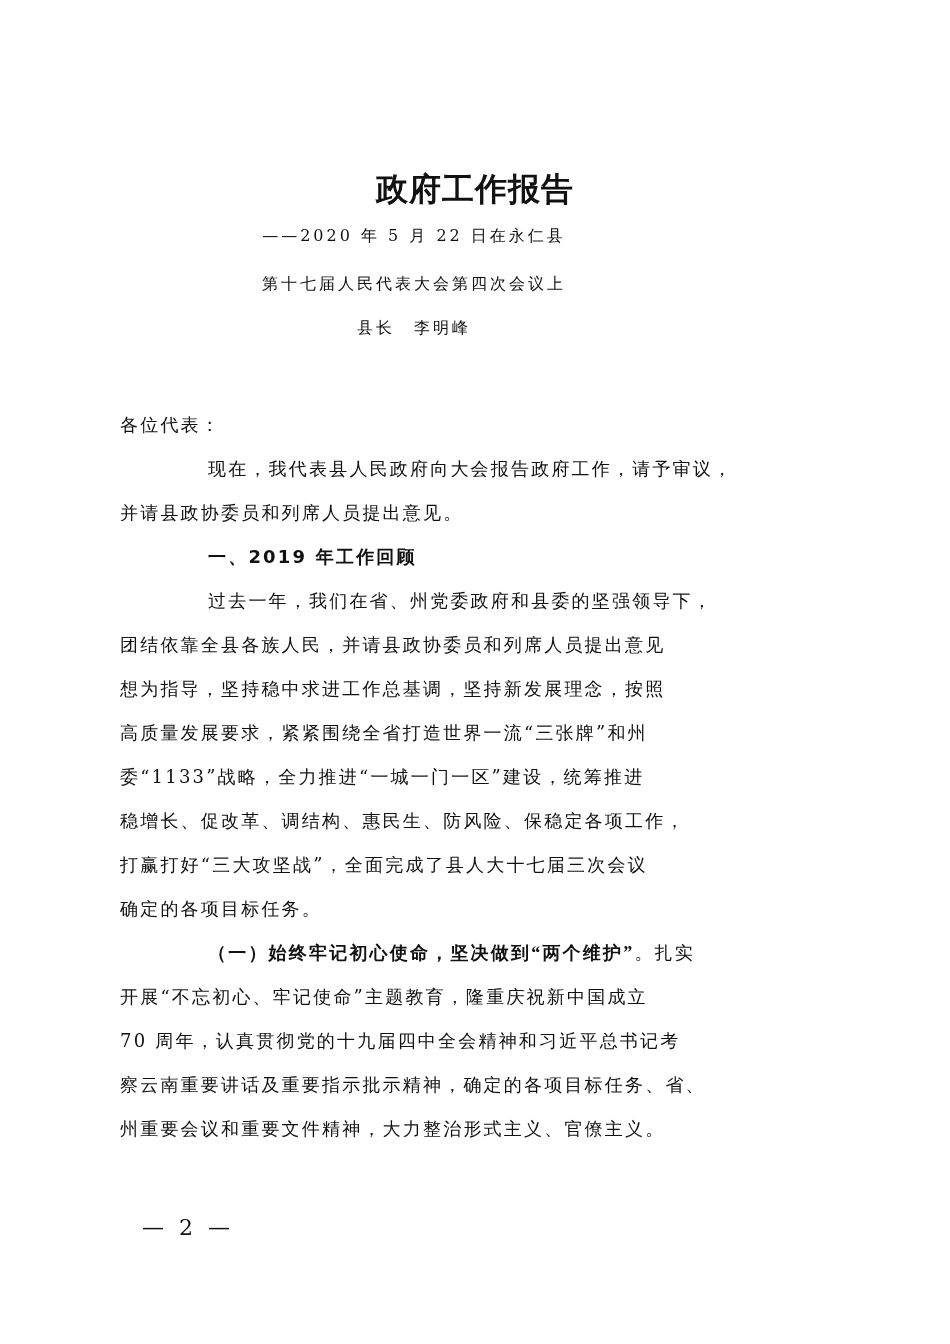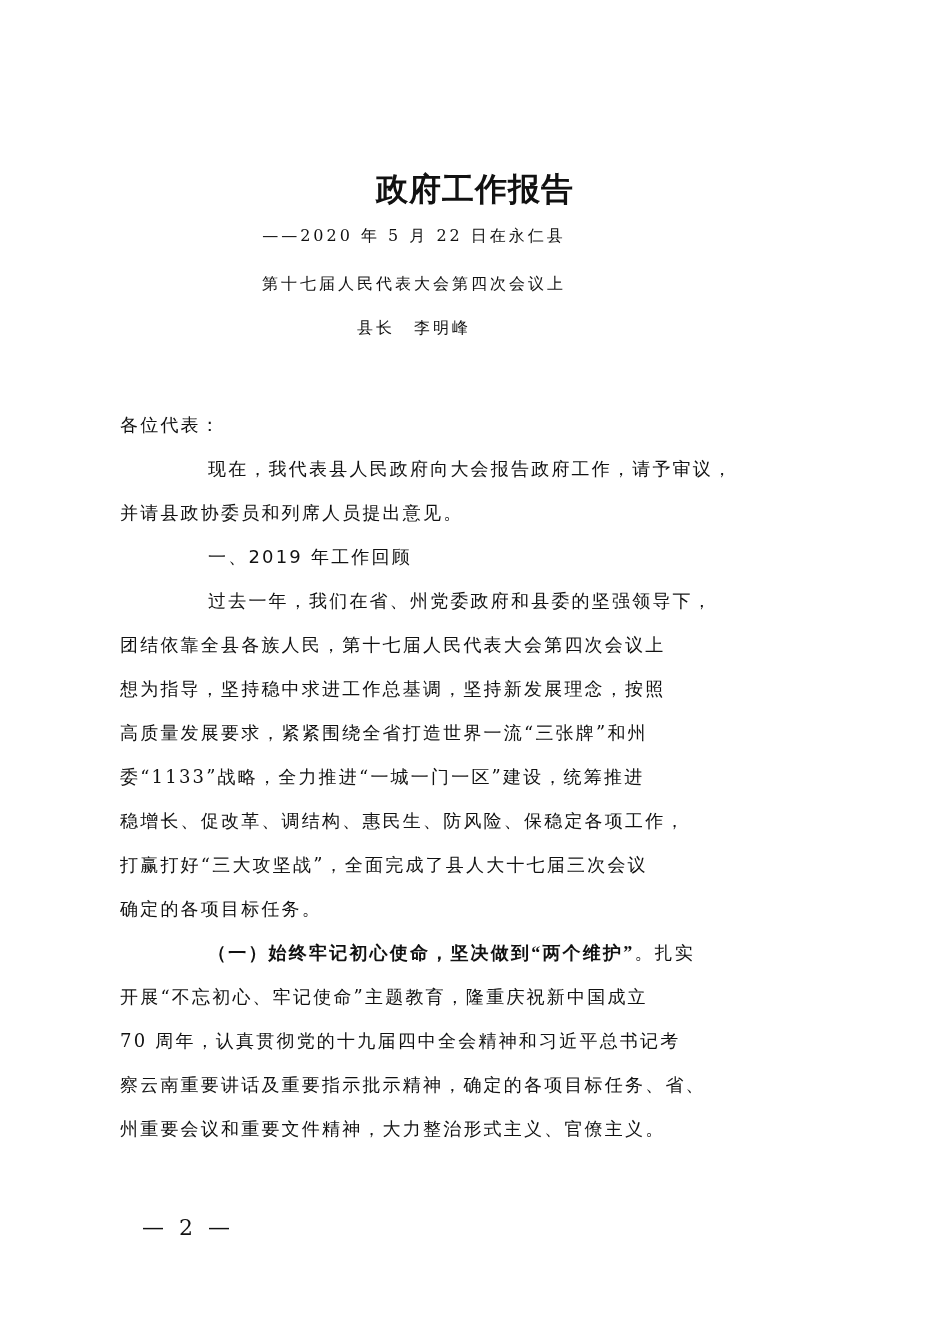--- a/index.html
+++ b/index.html
@@ -7,42 +7,42 @@
          font-family: "DejaVu Serif", "Liberation Serif", serif; color: #111; }
   .title { position: absolute; top: 168px; left: 0; width: 950px; text-align: center;
            font-size: 32px; font-weight: bold; letter-spacing: 1px; }
   .sub { position: absolute; left: 0; width: 828px; text-align: center; font-size: 16px; letter-spacing: 3px; }
   .sub1 { top: 226px; }
   .sub2 { top: 274px; }
   .sub3 { top: 318px; }
   .line { position: absolute; left: 120px; width: 700px; font-size: 18px; white-space: nowrap;
           letter-spacing: 2.2px; line-height: 30px; }
   .indent { left: 160px; width: 652px; margin-left: 48px; }
-  .heading { font-family: "DejaVu Sans", "Liberation Sans", sans-serif; font-weight: normal; }
+  .heading { font-family: "DejaVu Sans", "Liberation Sans", sans-serif; font-weight: bold; }
   .bold-inline { font-family: Liberation Serif, serif; font-weight: bold; }
   .page-num { position: absolute; top: 1215px; left: 142px; font-size: 22px; letter-spacing: 4px; }
 </style>
 </head>
 <body>
 
 <div>
   <div class="title">政府工作报告</div>
   <div class="sub sub1">——2020 年 5 月 22 日在永仁县</div>
   <div class="sub sub2">第十七届人民代表大会第四次会议上</div>
   <div class="sub sub3">县长　李明峰</div>
 
   <div class="line" style="top:410px">各位代表：</div>
 
   <div class="line indent" style="top:454px">现在，我代表县人民政府向大会报告政府工作，请予审议，</div>
   <div class="line" style="top:498px">并请县政协委员和列席人员提出意见。</div>
 
   <div class="line indent heading" style="top:542px">一、2019 年工作回顾</div>
 
   <div class="line indent" style="top:586px">过去一年，我们在省、州党委政府和县委的坚强领导下，</div>
-  <div class="line" style="top:630px">团结依靠全县各族人民，第十七届人民代表大会第四次会议上</div>
+  <div class="line" style="top:630px">团结依靠全县各族人民，并请县政协委员和列席人员提出意见</div>
   <div class="line" style="top:674px">想为指导，坚持稳中求进工作总基调，坚持新发展理念，按照</div>
   <div class="line" style="top:718px">高质量发展要求，紧紧围绕全省打造世界一流“三张牌”和州</div>
   <div class="line" style="top:762px">委“1133”战略，全力推进“一城一门一区”建设，统筹推进</div>
   <div class="line" style="top:806px">稳增长、促改革、调结构、惠民生、防风险、保稳定各项工作，</div>
   <div class="line" style="top:850px">打赢打好“三大攻坚战”，全面完成了县人大十七届三次会议</div>
   <div class="line" style="top:894px">确定的各项目标任务。</div>
 
   <div class="line indent" style="top:938px">
     <span class="bold-inline">（一）始终牢记初心使命，坚决做到“两个维护”</span><span>。扎实</span>
   </div>

